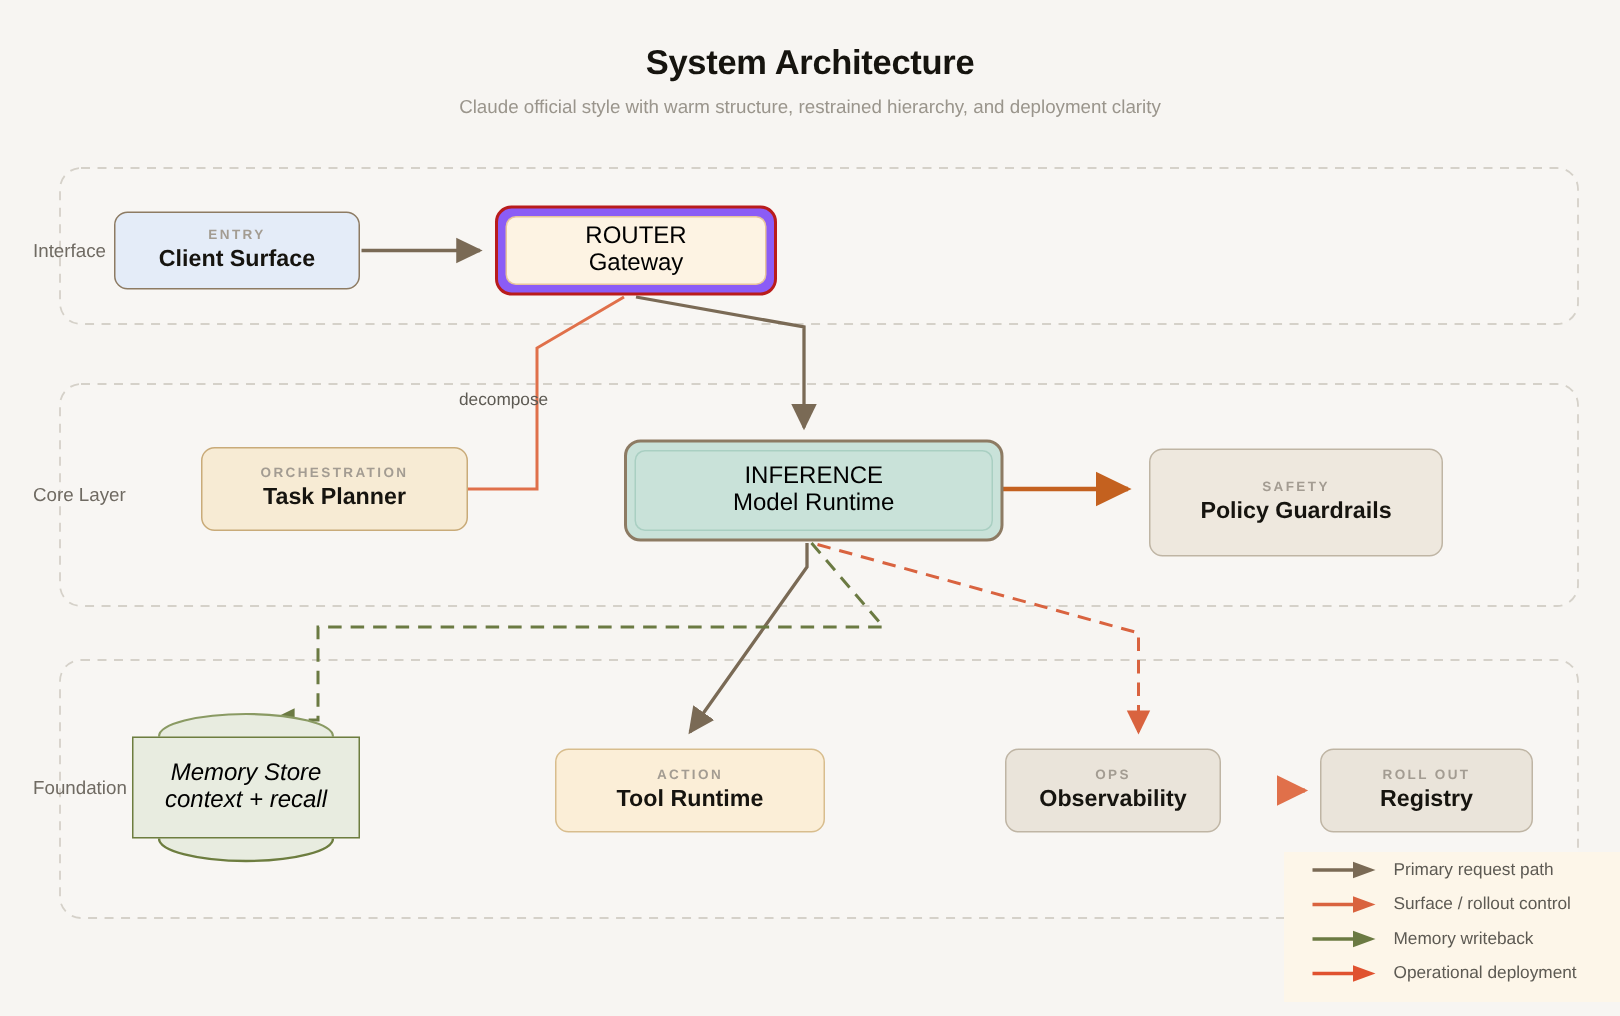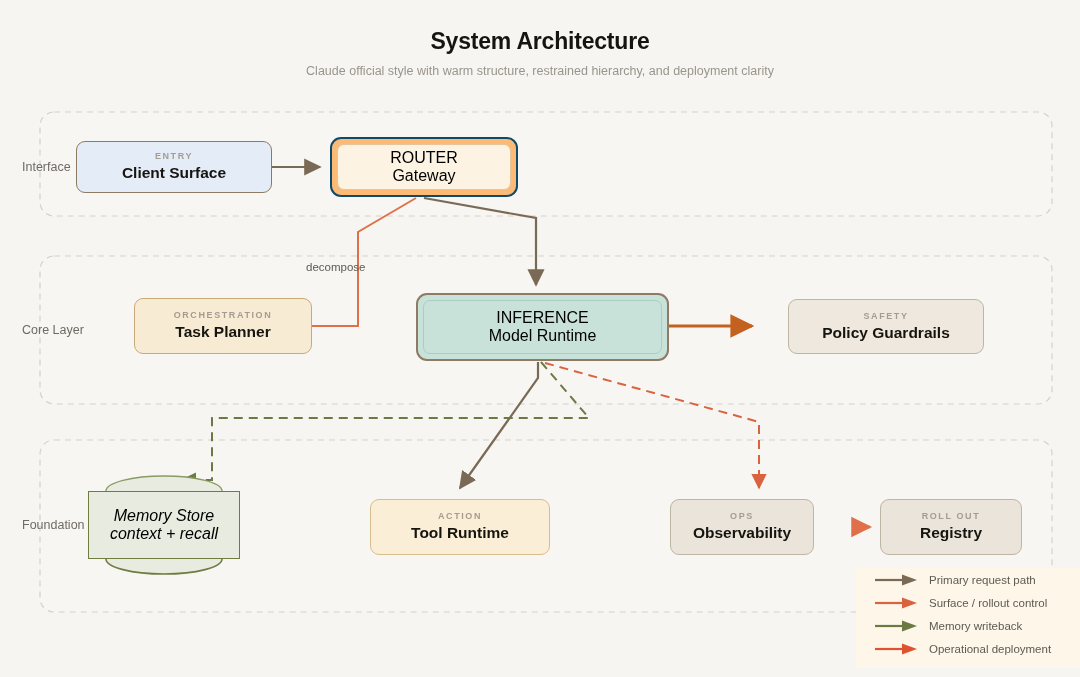--- a/index.html
+++ b/index.html
@@ -59,21 +59,21 @@
   .n-reg     { background: #eae4da; border: 1.6px solid #bfb5a4; }
 
   
   .ring { position: absolute; border-radius: 11px; box-sizing: border-box; }
   .ring .inner {
     position: absolute; inset: 5px;
     border-radius: 7px; box-sizing: border-box;
     display: flex; flex-direction: column;
     align-items: center; justify-content: center;
   }
-  .r-gateway { border: 2px solid #0c4a6e; background: #fdba74; }
+  .r-gateway { border: 2px solid #b91c1c; background: #8b5cf6; }
   .r-gateway .inner { border: 1.2px solid #e8c49c; background: #fdf3e3; }
   .r-model   { border: 2px solid #8d7b63; background: #c9e2d9; }
   .r-model .inner { border: 1.2px solid #a9cfc2; background: #c9e2d9; }
 
   
   .cyl { position: absolute; }
   .cyl .body {
     position: absolute; inset: 0;
     box-sizing: border-box;
     border: 1.6px solid #6d7d3f;
@@ -163,21 +163,21 @@
       <ellipse cx="76" cy="90" rx="58" ry="15" fill="#e8ece0" stroke="#6d7d3f" stroke-width="1.6"></ellipse>
     </svg>
     <div class="body">
       <div class="txt">
         <div class="label">Memory Store</div>
         <div class="sub">context + recall</div>
       </div>
     </div>
   </div>
 
-  <div class="node n-client" style="left:76px; top:141px; width:196px; height:52px;text-align:center;">
+  <div class="node n-client" style="left:76px; top:141px; width:164px; height:52px;text-align:center;">
     <div class="kicker">ENTRY</div>
     <div class="label">Client Surface</div>
   </div>
 
   <div class="ring r-gateway" style="left:330px; top:137px; width:188px; height:60px;">
     <div class="inner">
       <div class="kicker">ROUTER</div>
       <div class="label">Gateway</div>
     </div>
   </div>
@@ -187,21 +187,21 @@
     <div class="label">Task Planner</div>
   </div>
 
   <div class="ring r-model" style="left:416px; top:293px; width:253px; height:68px;">
     <div class="inner">
       <div class="kicker">INFERENCE</div>
       <div class="label">Model Runtime</div>
     </div>
   </div>
 
-  <div class="node n-policy" style="left:788px; top:299px; width:196px; height:55px;">
+  <div class="node n-policy" style="left:766px; top:299px; width:196px; height:72px;">
     <div class="kicker">SAFETY</div>
     <div class="label">Policy Guardrails</div>
   </div>
 
   <div class="node n-tool" style="left:370px; top:499px; width:180px; height:56px;">
     <div class="kicker">ACTION</div>
     <div class="label">Tool Runtime</div>
   </div>
 
   <div class="node n-obs" style="left:670px; top:499px; width:144px; height:56px;">

